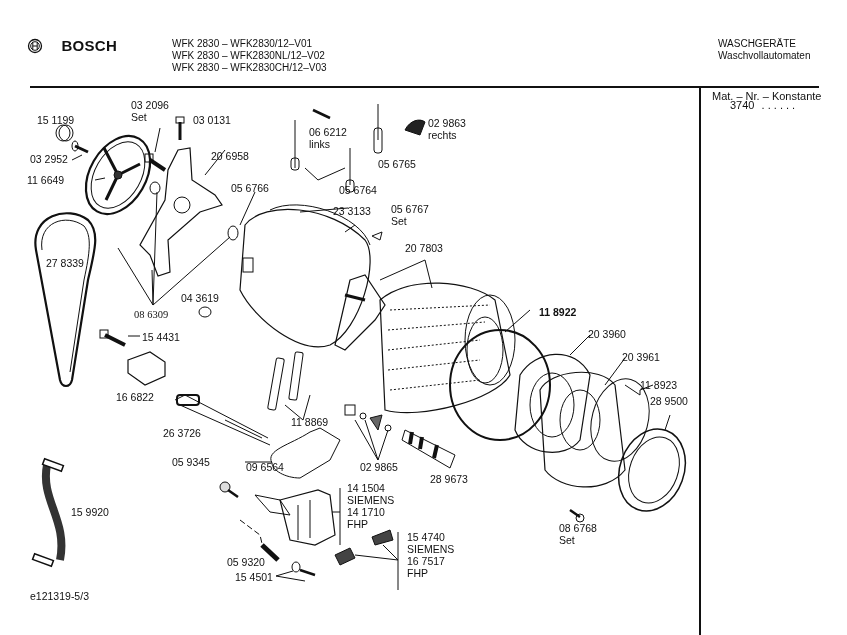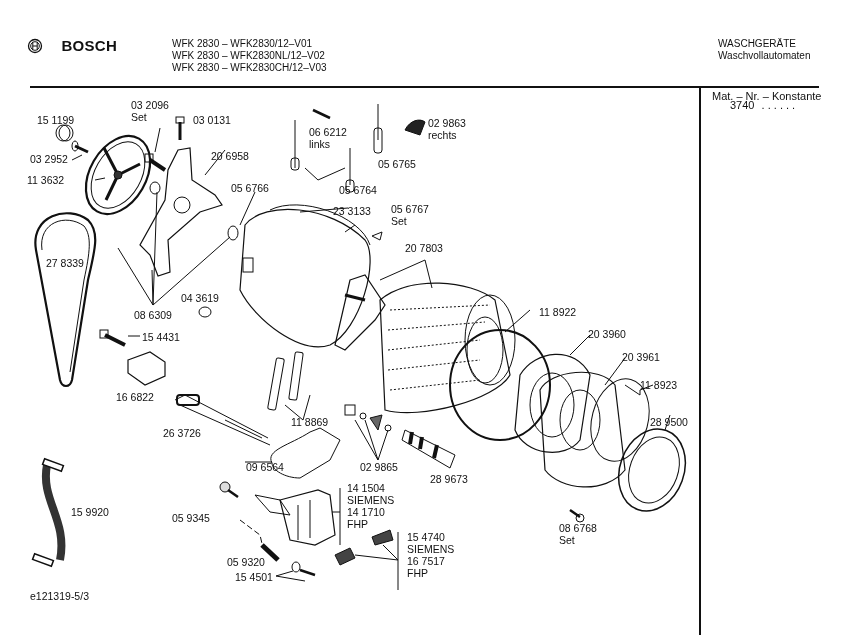--- a/index.html
+++ b/index.html
@@ -214,52 +214,52 @@
     <g>
       <path d="M128 360 L150 352 L165 362 L165 376 L145 385 L128 373 Z" stroke-width="1.2"></path>
     </g>
 
     <path d="M372 236 L382 232 L380 240 Z"></path>
   </g>
 </svg>
 
 <div class="lbl" style="left:37px;top:114px;">15 1199</div>
 <div class="lbl" style="left:30px;top:153px;">03 2952</div>
-<div class="lbl" style="left:27px;top:174px;">11 3632</div>
+<div class="lbl" style="left:27px;top:174px;">11 6649</div>
 <div class="lbl" style="left:131px;top:99px;">03 2096</div>
 <div class="lbl" style="left:131px;top:111px;">Set</div>
 <div class="lbl" style="left:193px;top:114px;">03 0131</div>
 <div class="lbl" style="left:211px;top:150px;">20 6958</div>
 <div class="lbl" style="left:231px;top:182px;">05 6766</div>
 <div class="lbl" style="left:309px;top:126px;">06 6212</div>
 <div class="lbl" style="left:309px;top:138px;">links</div>
 <div class="lbl" style="left:295px;top:184px;padding-left:44px;">05 6764</div>
 <div class="lbl" style="left:378px;top:158px;">05 6765</div>
 <div class="lbl" style="left:428px;top:117px;">02 9863</div>
 <div class="lbl" style="left:428px;top:129px;text-align:center;">rechts</div>
 <div class="lbl" style="left:333px;top:205px;">23 3133</div>
 <div class="lbl" style="left:391px;top:203px;">05 6767</div>
 <div class="lbl" style="left:391px;top:215px;">Set</div>
 <div class="lbl" style="left:46px;top:257px;">27 8339</div>
-<div class="lbl" style="left:134px;top:309px;">08 6309</div>
+<div class="lbl" style="left:134px;top:309px;font-family:Liberation Serif, serif;">08 6309</div>
 <div class="lbl" style="left:181px;top:292px;">04 3619</div>
 <div class="lbl" style="left:405px;top:242px;">20 7803</div>
 <div class="lbl" style="left:142px;top:331px;">15 4431</div>
 <div class="lbl" style="left:116px;top:391px;">16 6822</div>
-<div class="lbl" style="left:539px;top:306px;">11 8922</div>
+<div class="lbl" style="left:539px;top:306px;font-weight:bold;">11 8922</div>
 <div class="lbl" style="left:588px;top:328px;">20 3960</div>
 <div class="lbl" style="left:622px;top:351px;">20 3961</div>
 <div class="lbl" style="left:640px;top:379px;">11 8923</div>
-<div class="lbl" style="left:650px;top:416px;text-align:right;">28 9500</div>
+<div class="lbl" style="left:650px;top:395px;text-align:right;">28 9500</div>
 <div class="lbl" style="left:291px;top:416px;">11 8869</div>
 <div class="lbl" style="left:163px;top:427px;">26 3726</div>
 <div class="lbl" style="left:202px;top:461px;padding-left:44px;">09 6564</div>
 <div class="lbl" style="left:360px;top:461px;">02 9865</div>
 <div class="lbl" style="left:430px;top:473px;">28 9673</div>
-<div class="lbl" style="left:172px;top:512px;">05 9345</div>
+<div class="lbl" style="left:172px;top:456px;">05 9345</div>
 <div class="lbl" style="left:347px;top:482px;">14 1504</div>
 <div class="lbl" style="left:347px;top:494px;">SIEMENS</div>
 <div class="lbl" style="left:347px;top:506px;">14 1710</div>
 <div class="lbl" style="left:347px;top:518px;">FHP</div>
 <div class="lbl" style="left:407px;top:531px;">15 4740</div>
 <div class="lbl" style="left:407px;top:543px;">SIEMENS</div>
 <div class="lbl" style="left:407px;top:555px;">16 7517</div>
 <div class="lbl" style="left:407px;top:567px;">FHP</div>
 <div class="lbl" style="left:227px;top:556px;">05 9320</div>
 <div class="lbl" style="left:235px;top:571px;">15 4501</div>

